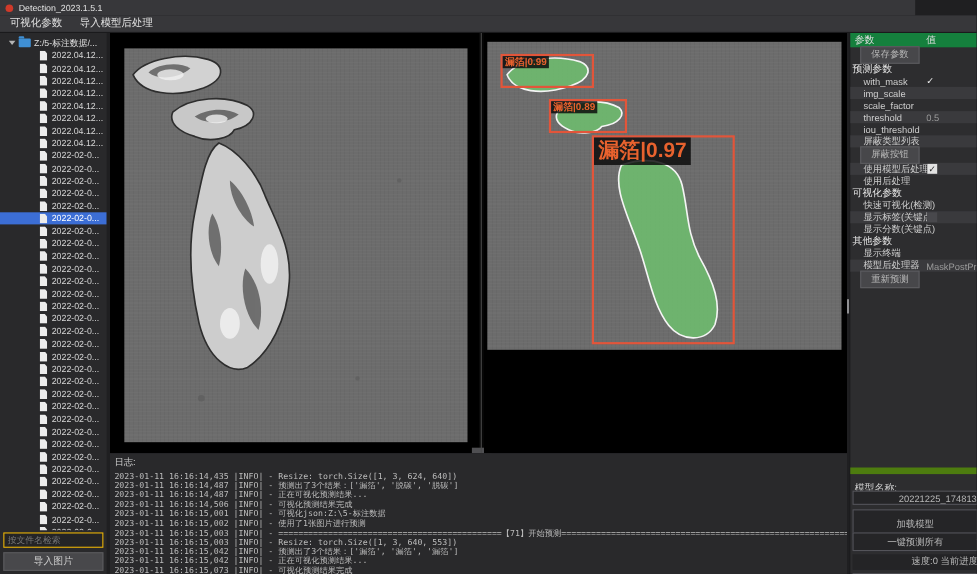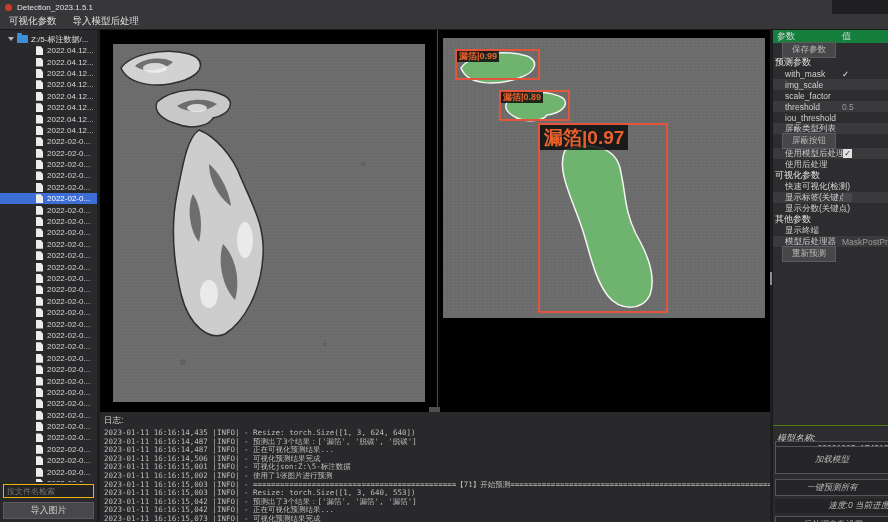--- a/index.html
+++ b/index.html
@@ -76,27 +76,27 @@
   .pbtn:empty{display:none;}
   .val{width:46px;flex:none;color:#9a9a9a;font-size:8.5px;white-space:nowrap;overflow:hidden;}
   .val:empty{display:none;}
   .val.white{color:#e8e8e8;}
   .cbox{display:none;width:9px;height:9px;flex:none;margin-right:36px;background:#e2e2e2;
         color:#222;font-size:8px;line-height:9px;text-align:center;}
   .cbox.show{display:block;}
   .cbox.show:not(.empty)::after{content:"✓";}
   .cbox.empty{background:#48484c;}
   
-  .model-sec{position:absolute;left:0;right:0;top:395px;bottom:0;border-top:1px solid #4d7c0f;font-style:italic;}
+  .model-sec{position:absolute;left:0;right:0;top:395px;bottom:0;border-top:6px solid #4d7c0f;}
   .model-name-label{position:absolute;left:4px;top:6px;font-size:9px;color:#cfcfcf;}
   .mbtn{position:absolute;left:2px;right:-1px;background:#252527;border:1px solid #54545a;
         color:#b8b8b8;font-size:8.5px;box-sizing:border-box;text-align:center;
         display:flex;align-items:center;justify-content:center;overflow:hidden;}
   .mbtn.model-name{top:15px;height:13px;justify-content:flex-end;white-space:nowrap;}
-  .mbtn.load{top:20px;height:28px;}
+  .mbtn.load{top:32px;height:28px;}
   .mbtn.predict{top:53px;height:17px;}
   .speed{position:absolute;left:2px;right:-1px;top:73px;height:14px;background:#242426;
          color:#b8b8b8;font-size:8.5px;display:flex;align-items:center;
          justify-content:flex-end;white-space:nowrap;overflow:hidden;}
   .mbtn.bottom{top:90px;height:17px;}
 </style>
 </head>
 <body>
 
 <div id="app">

